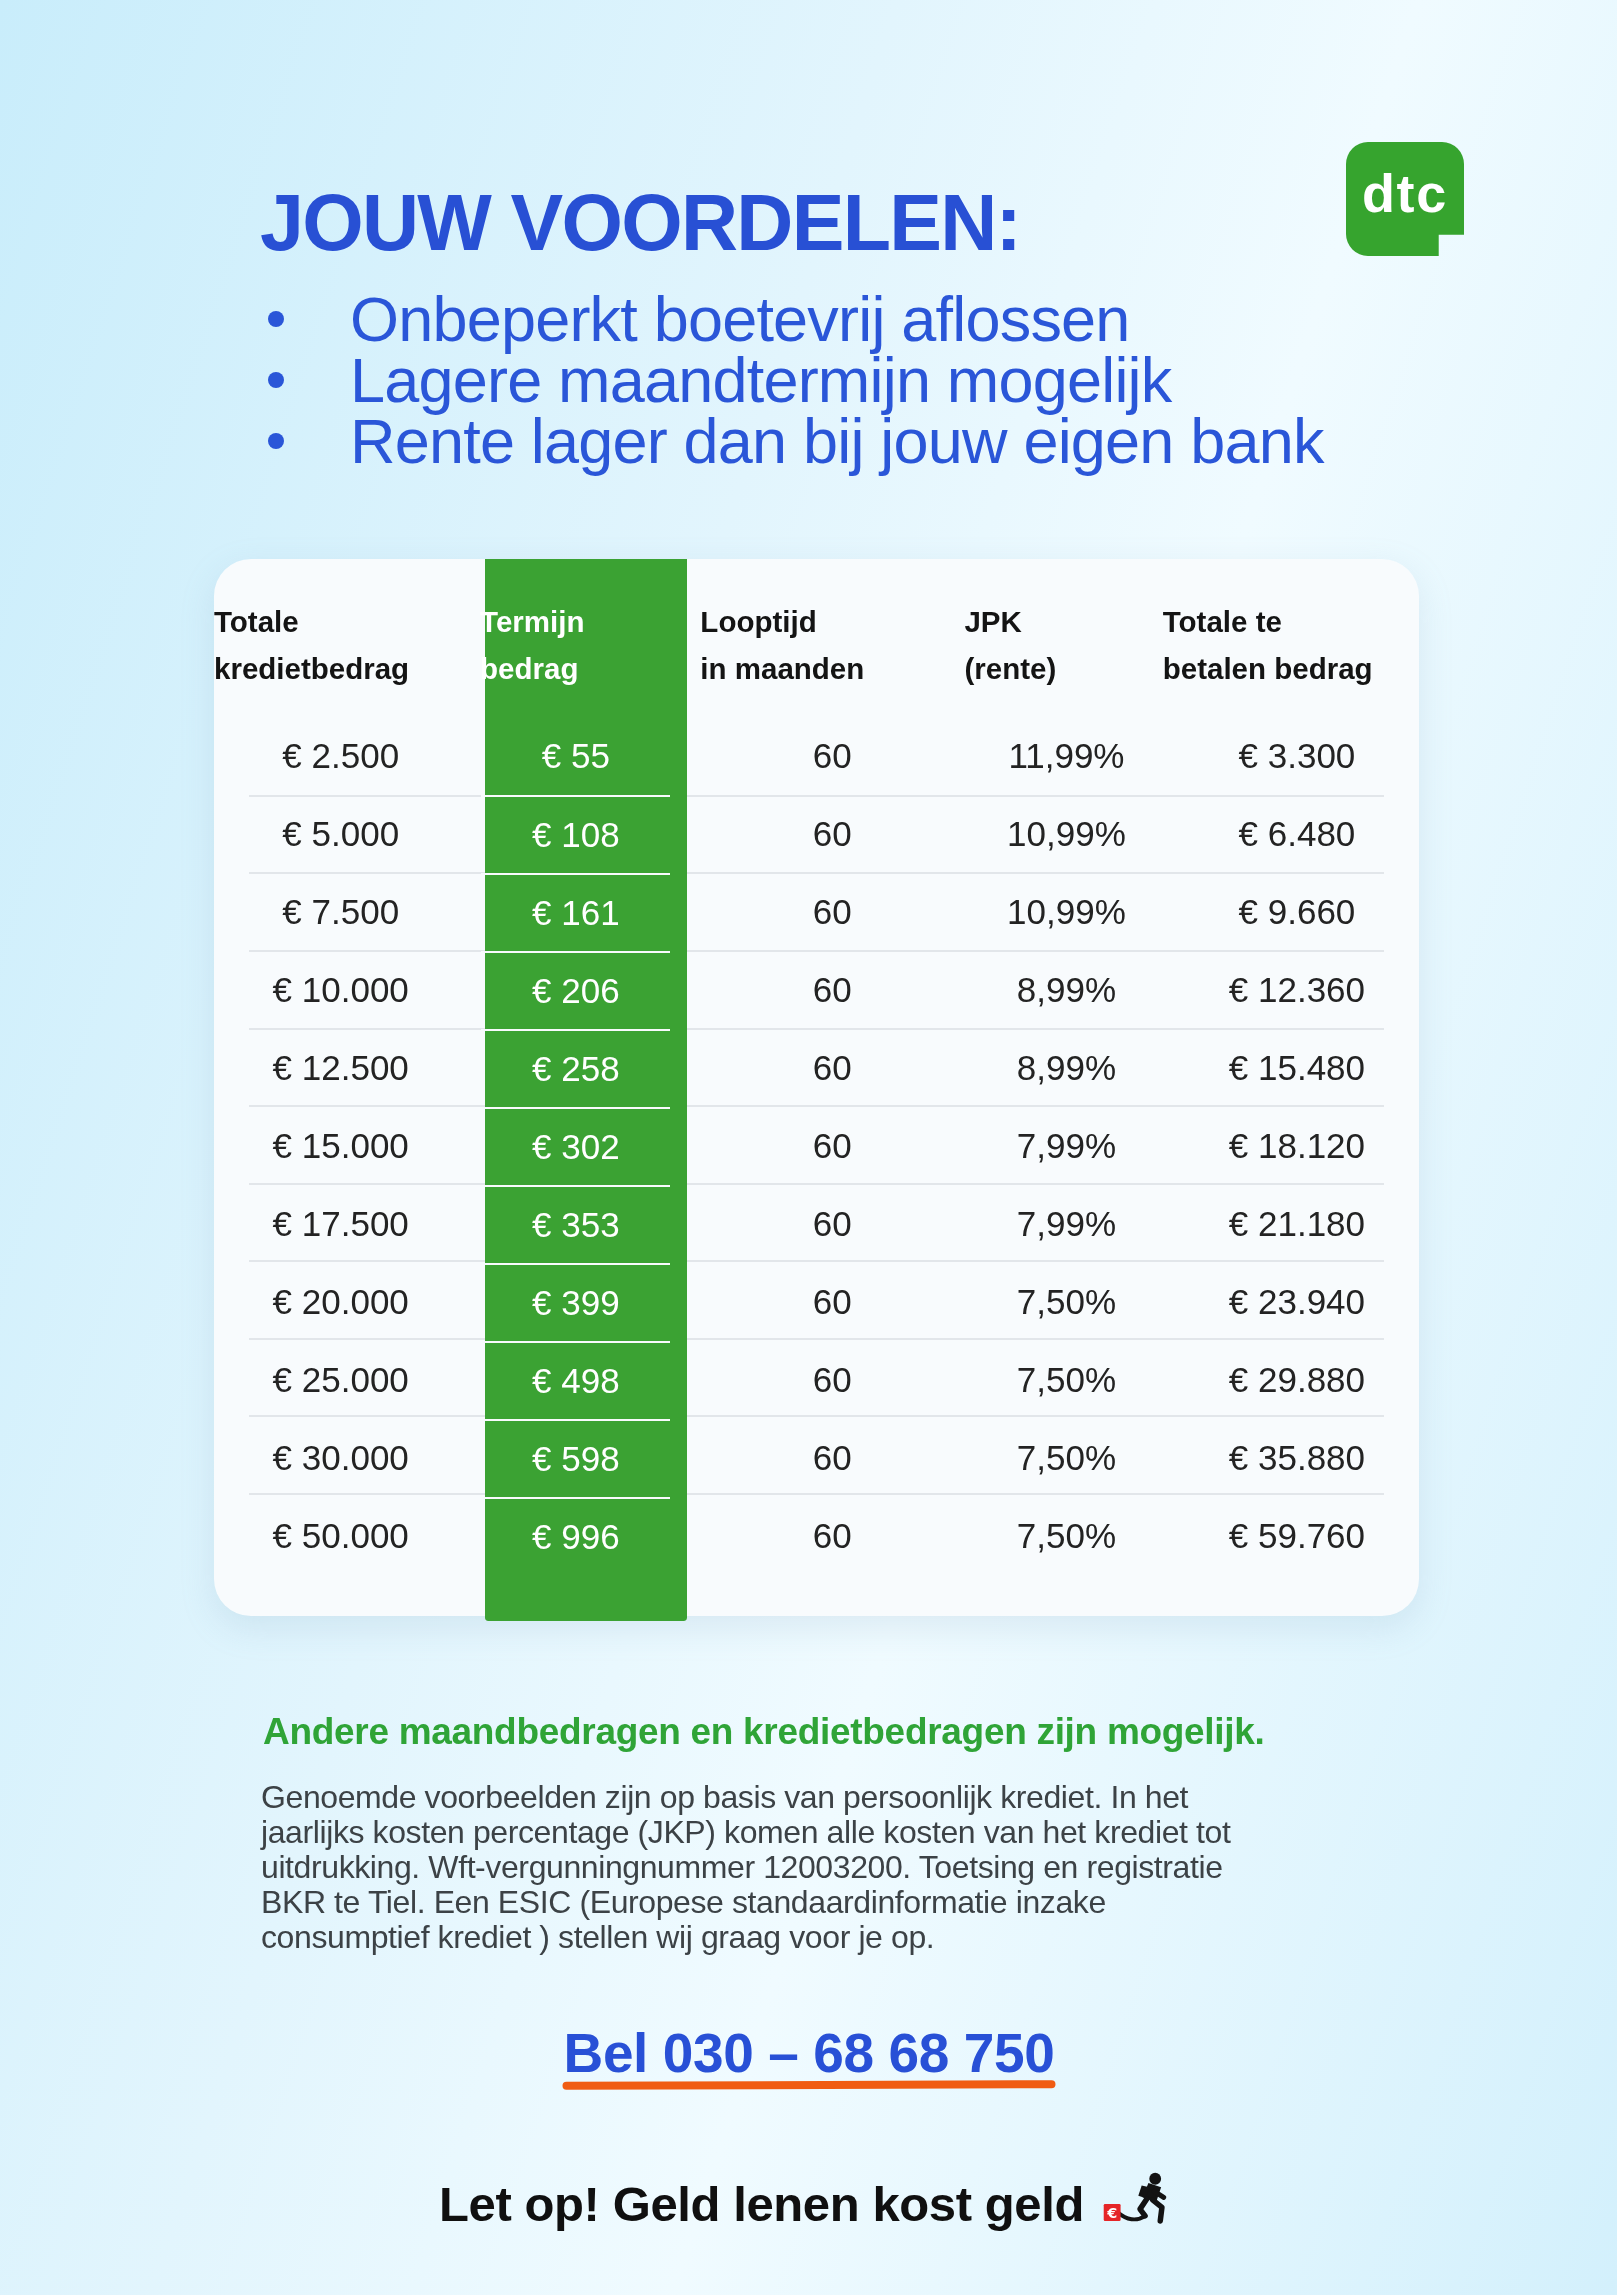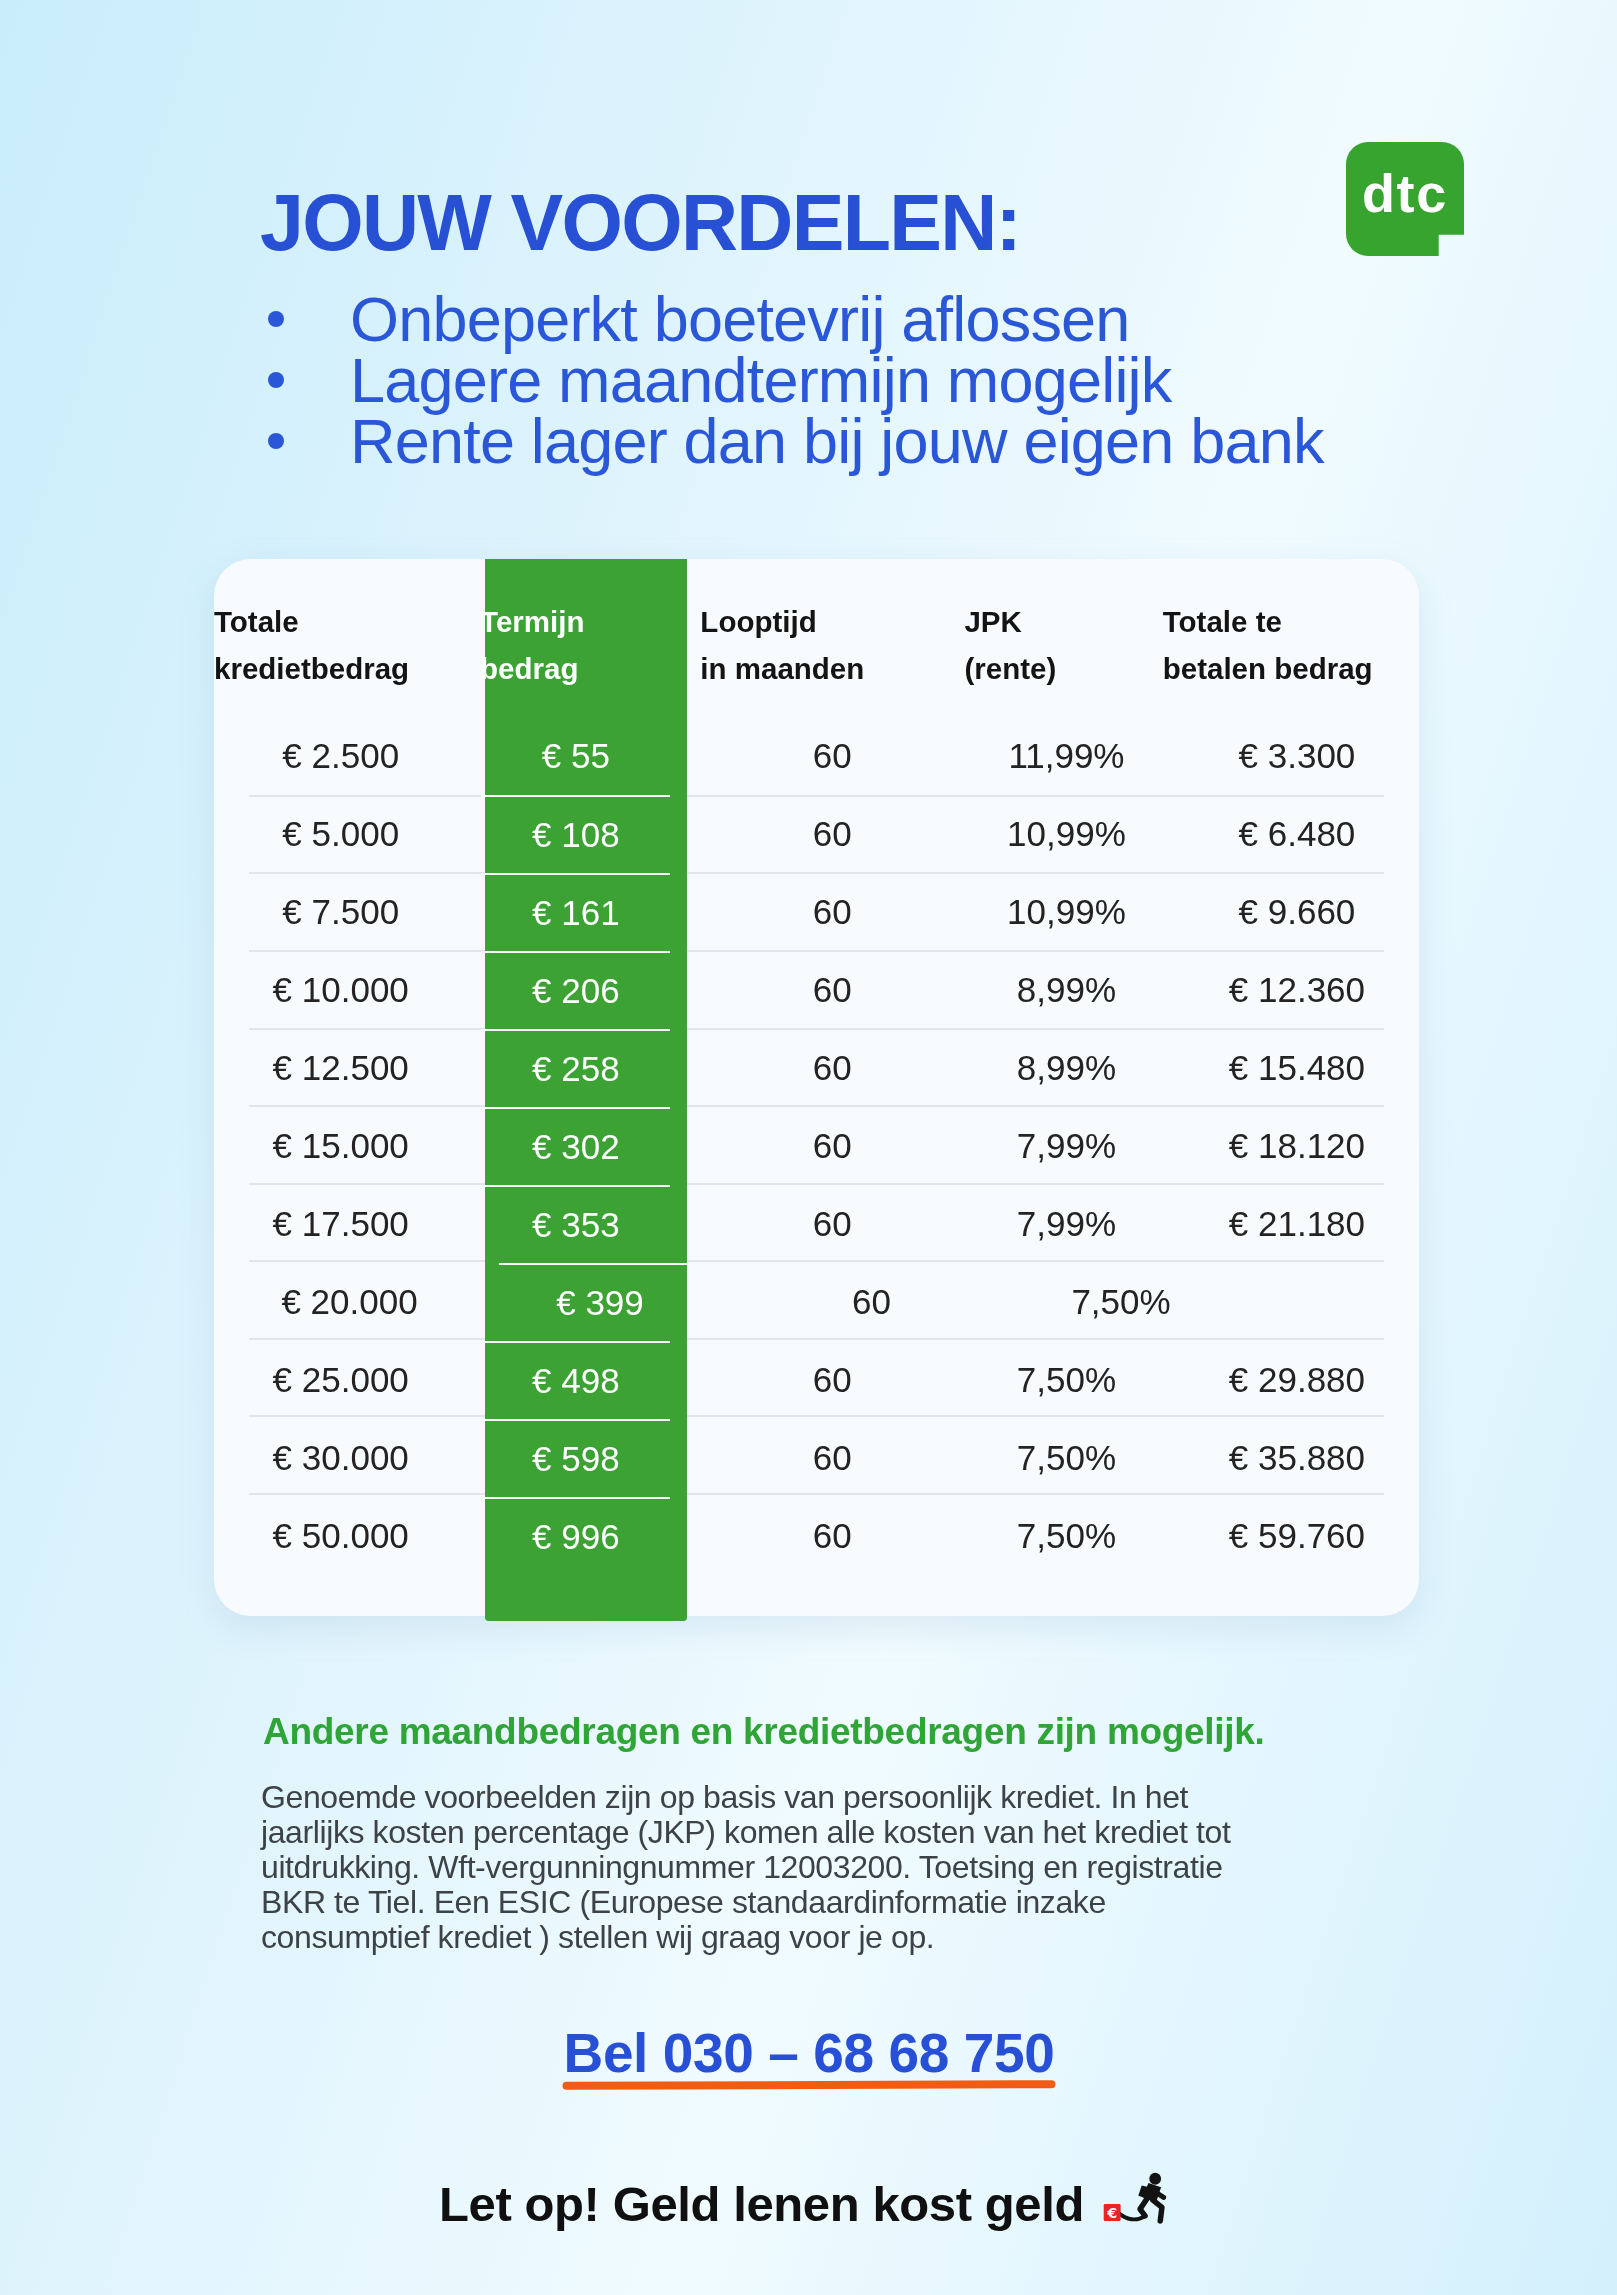--- a/index.html
+++ b/index.html
@@ -176,20 +176,21 @@
         <div class="td c2 g gap">€ 353</div>
         <div class="td c3">60</div>
         <div class="td c4">7,99%</div>
         <div class="td c5">€ 21.180</div>
       </div>
       <div class="trow">
         <div class="td c1">€ 20.000</div>
         <div class="td c2 g gap">€ 399</div>
         <div class="td c3">60</div>
         <div class="td c4">7,50%</div>
+        <div class="td c5">€ 23.940</div>
       </div>
       <div class="trow">
         <div class="td c1">€ 25.000</div>
         <div class="td c2 g gap">€ 498</div>
         <div class="td c3">60</div>
         <div class="td c4">7,50%</div>
         <div class="td c5">€ 29.880</div>
       </div>
       <div class="trow">
         <div class="td c1">€ 30.000</div>

